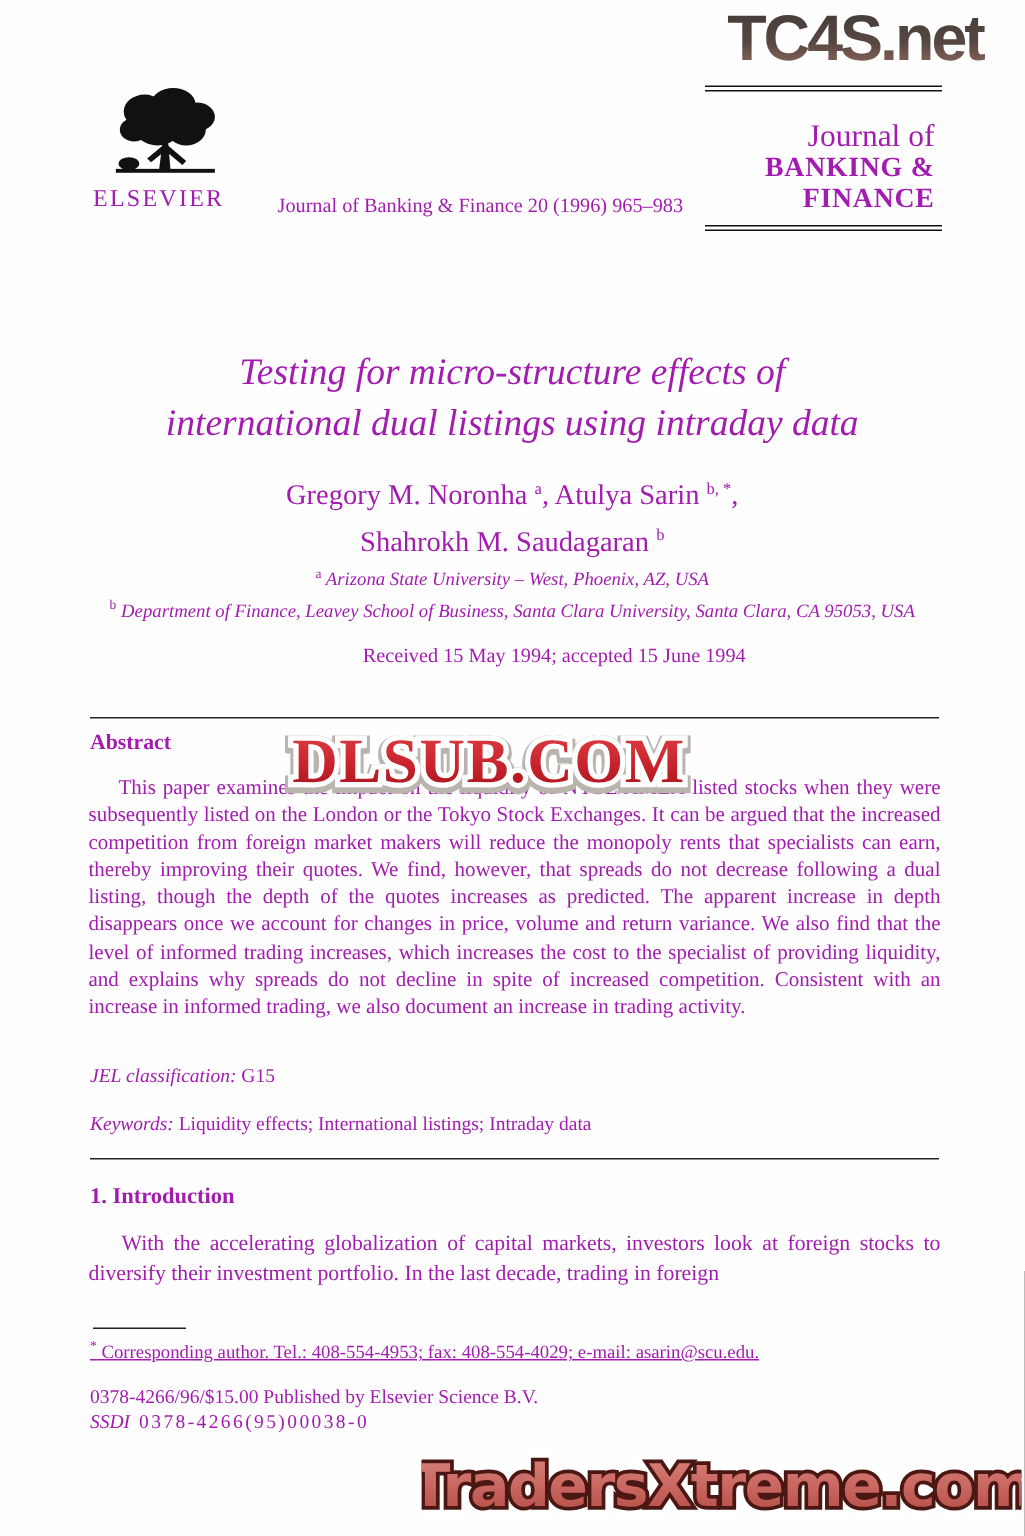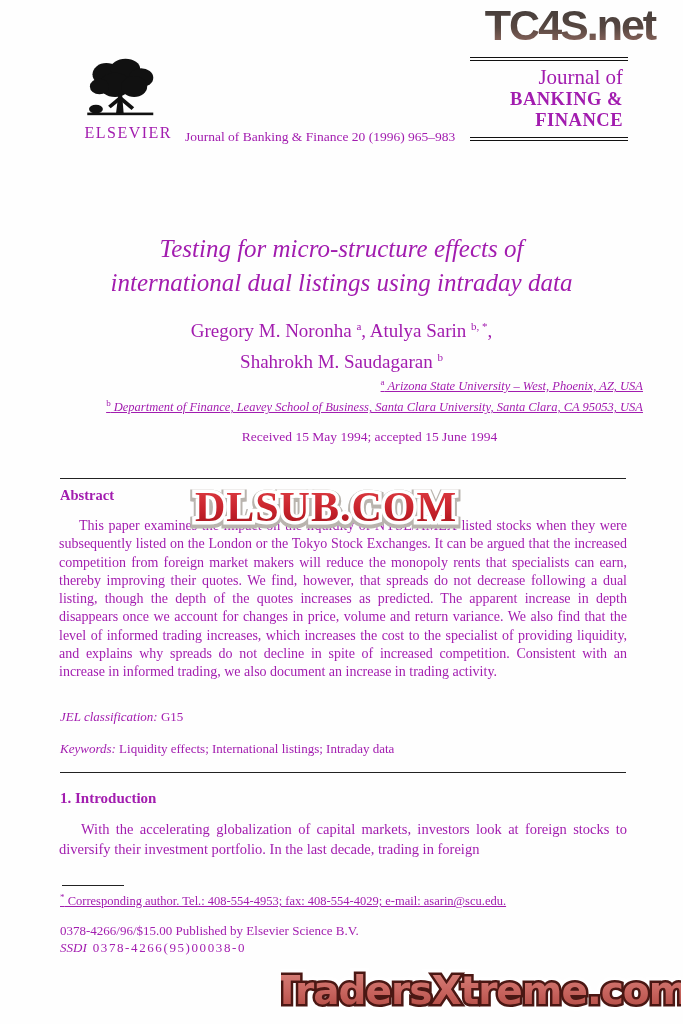--- a/index.html
+++ b/index.html
@@ -11,40 +11,40 @@
     font-family:"Liberation Serif", serif;
     color:#a21caf;
     overflow:hidden;
   }
   
   .wm-top { position:absolute; top:0px; right:6px; }
   .wm-mid { position:absolute; top:478px; left:176px; }
   .wm-bottom { position:absolute; top:960px; right:2px; }
 
   
-  .logo-block { position:absolute; top:57px; left:72px; width:100px; text-align:right; }
+  .logo-block { position:absolute; top:57px; left:62px; width:100px; text-align:left; }
   .logo-tree { display:block; margin:0 auto; }
   .publisher-name { font-size:16px; letter-spacing:1.5px; margin-top:1px; }
   .citation { position:absolute; top:129px; left:185px; font-size:13.5px;font-family:Liberation Serif, serif; }
   .jbox {
     position:absolute; top:57px; left:470px; width:158px;
     border-top:4px double #111; border-bottom:4px double #111;
     padding:5px 5px 6px 5px; text-align:right; box-sizing:border-box;
   }
-  .jbox .j1 { font-size:21px; line-height:23px; }
+  .jbox .j1 { font-size:21px; line-height:23px;margin-top:13px; }
   .jbox .j2, .jbox .j3 { font-size:18.5px; font-weight:bold; line-height:21px; letter-spacing:0.5px; }
 
   
   .title { position:absolute; top:232px; left:0; width:100%; text-align:center;
            font-size:25px; line-height:34px;font-style:italic; }
   .authors { position:absolute; top:313px; left:0; width:100%; text-align:center;
              font-size:19px; line-height:27px; }
   .authors sup { font-size:11px; }
-  .affils { position:absolute; top:374px; left:40px; width:603px; text-align:right;
-            font-style:italic; font-size:12.5px; line-height:17px;text-decoration:underline; }
+  .affils { position:absolute; top:374px; left:40px; width:603px; text-align:center;
+            font-style:italic; font-size:12.5px; line-height:17px; }
   .affils sup { font-size:9px; font-style:normal; }
   .received { position:absolute; top:429px; left:0; width:100%; text-align:center; font-size:13.5px;margin-left:28px; }
 
   .rule { position:absolute; left:60px; width:566px; border-top:1.5px solid #222; }
   .rule1 { top:478px; } .rule2 { top:772px; }
 
   .abstract-h { position:absolute; top:487px; left:60px; font-size:14.5px; font-weight:bold; }
   .abstract-p { position:absolute; top:517px; left:59px; width:568px;
                 font-size:14px; line-height:18.3px; text-align:justify; text-indent:20px; }
   .jel, .keywords { position:absolute; left:60px; font-size:13px; }

